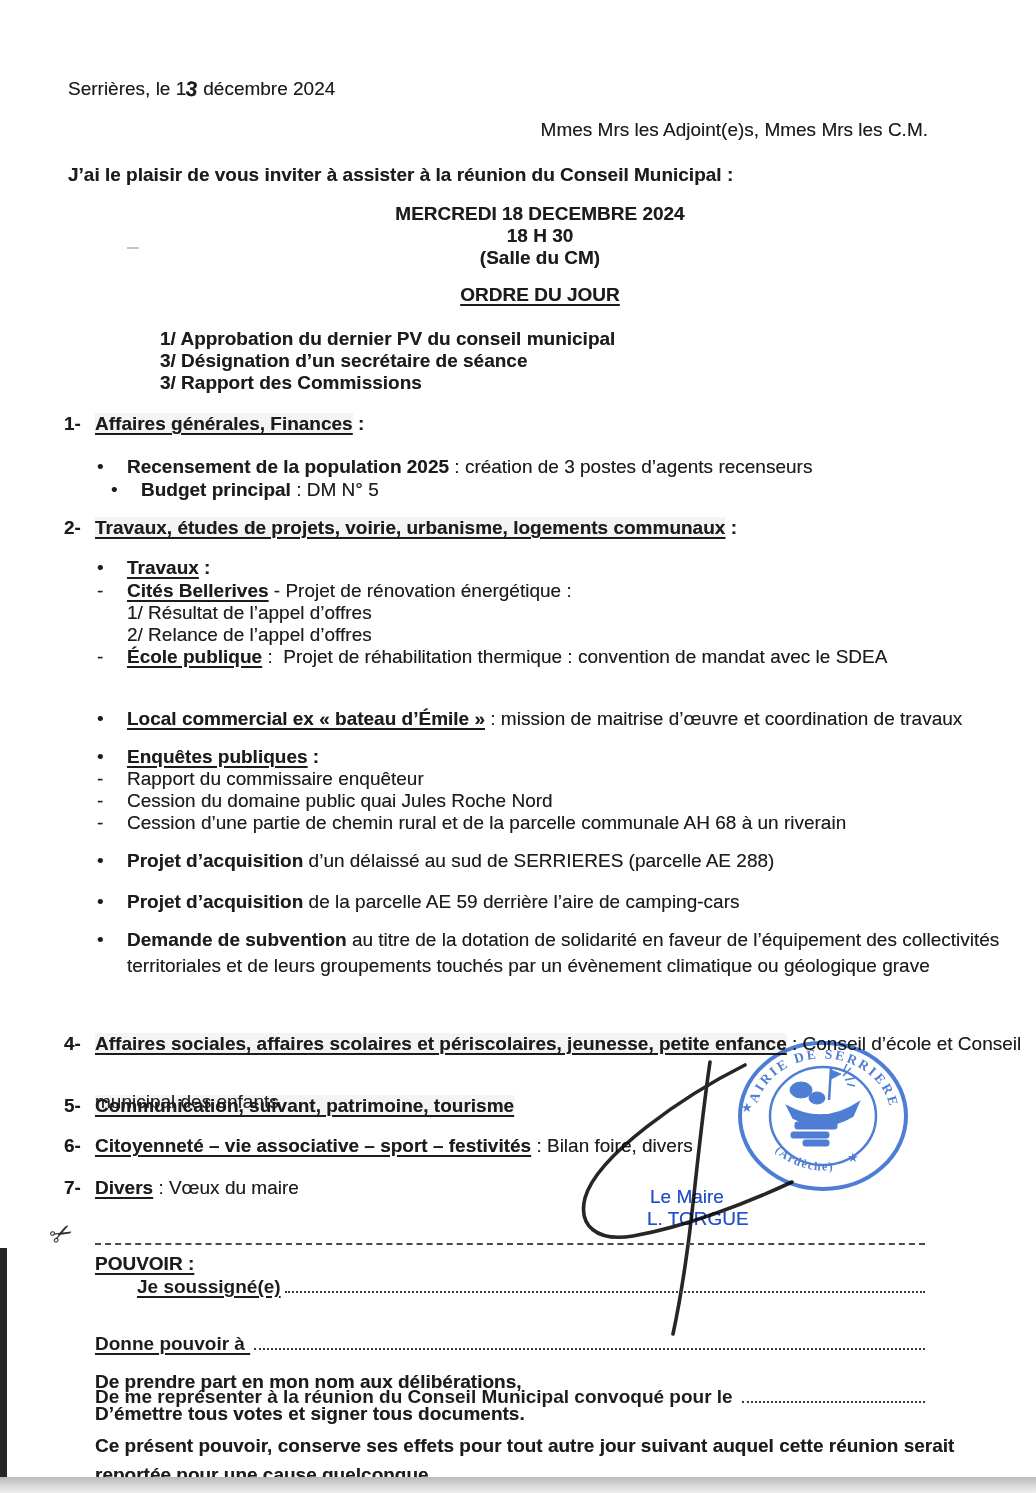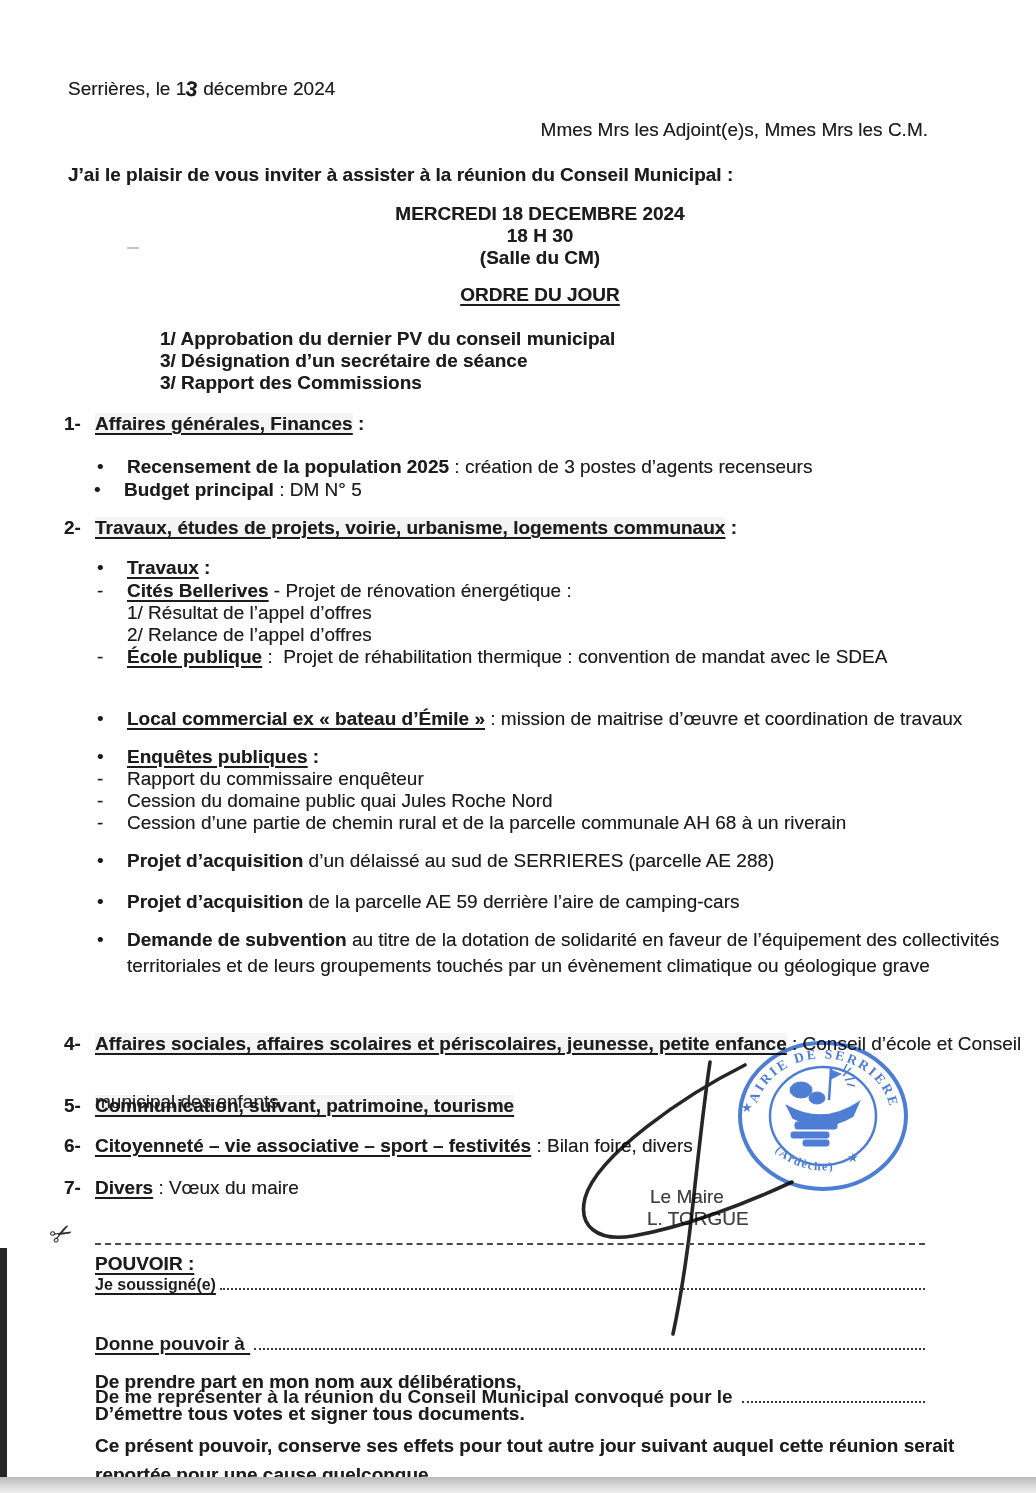--- a/index.html
+++ b/index.html
@@ -17,21 +17,21 @@
   .dots{flex:1;border-bottom:2.5px dotted #3a3a3a;margin-bottom:3px;margin-left:4px;}
   .cutline{position:absolute;left:95px;right:111px;top:1243px;border-top:2px dashed #4a4a4a;height:0;}
   .scissors{position:absolute;left:50px;top:1218px;font-family:"DejaVu Sans",sans-serif;
             font-size:27px;color:#333;transform:rotate(-28deg);}
   .smudge{background:rgba(120,120,120,.08);}
   .artifact-dash{position:absolute;left:127px;top:247px;width:12px;height:2px;background:#c4c4c4;}
   .left-strip{position:absolute;left:0;top:1248px;width:7px;height:245px;background:#262626;}
   .bottom-band{position:absolute;left:0;top:1477px;width:100%;height:16px;
                background:linear-gradient(#b9b9b9,#d9d9d9 55%,#efefef);}
   .overlay{position:absolute;mix-blend-mode:multiply;}
-  .sig-text{position:absolute;font-size:19px;color:#404040;text-shadow:0 0 .5px rgba(0,0,0,.4);}
+  .sig-text{position:absolute;font-size:19px;color:#1d4ed8;text-shadow:0 0 .5px rgba(0,0,0,.4);}
 </style>
 </head>
 <body>
 
 <div id="page">
 
   <div class="line" style="left:68px;top:76px;"><span>Serrières, le 1</span><span class="hand">3</span><span> décembre 2024</span></div>
 
   <div class="line" style="right:108px;top:118px;text-align:right;">Mmes Mrs les Adjoint(e)s, Mmes Mrs les C.M.</div>
 
@@ -44,21 +44,21 @@
 
   <div class="line b center" style="top:283px;"><span class="u">ORDRE DU JOUR</span></div>
 
   <div class="line b" style="left:160px;top:327px;">1/ Approbation du dernier PV du conseil municipal</div>
   <div class="line b" style="left:160px;top:349px;">3/ Désignation d’un secrétaire de séance</div>
   <div class="line b" style="left:160px;top:371px;">3/ Rapport des Commissions</div>
 
   <div class="line" style="left:64px;top:412px;"><span class="numcol">1-</span><span class="b u smudge">Affaires générales, Finances</span><span class="b"> :</span></div>
 
   <div class="line" style="left:97px;top:455px;"><span class="marker">•</span><span class="b">Recensement de la population 2025</span><span> : création de 3 postes d’agents recenseurs</span></div>
-  <div class="line" style="left:94px;top:478px;"><span class="marker">•</span><span class="b">Budget principal</span><span> : DM N° 5</span></div>
+  <div class="line" style="left:111px;top:478px;"><span class="marker">•</span><span class="b">Budget principal</span><span> : DM N° 5</span></div>
 
   <div class="line" style="left:64px;top:516px;"><span class="numcol">2-</span><span class="b u smudge">Travaux, études de projets, voirie, urbanisme, logements communaux</span><span class="b"> :</span></div>
 
   <div class="line" style="left:97px;top:556px;"><span class="marker">•</span><span class="b u">Travaux</span><span class="b"> :</span></div>
   <div class="line" style="left:97px;top:579px;"><span class="marker">-</span><span class="b u">Cités Bellerives</span><span> - Projet de rénovation énergétique :</span></div>
   <div class="line" style="left:127px;top:601px;">1/ Résultat de l’appel d’offres</div>
   <div class="line" style="left:127px;top:623px;">2/ Relance de l’appel d’offres</div>
   <div class="line" style="left:97px;top:645px;"><span class="marker">-</span><span class="b u">École publique</span><span style="white-space:pre;"> :  Projet de réhabilitation thermique : convention de mandat avec le SDEA</span></div>
 
   <div class="line" style="left:97px;top:707px;"><span class="marker">•</span><span class="b u">Local commercial ex « bateau d’Émile »</span><span> : mission de maitrise d’œuvre et coordination de travaux</span></div>
@@ -128,21 +128,21 @@
       <path d="M 165,22 C 155,90 148,170 143,205 C 139,235 134,266 128,294"></path>
     </g>
   </svg>
 
   <div class="scissors">✂</div>
   <div class="cutline"></div>
 
   <div class="line b" style="left:95px;top:1252px;"><span class="u">POUVOIR :</span></div>
 
   <div class="dotline" style="top:1276px;">
-    <span class="b u" style="font-size:16px;">Je soussigné(e)</span>
+    <span class="b u" style="font-size:19px;margin-left:42px;">Je soussigné(e)</span>
     <span class="dots"></span>
   </div>
 
   <div class="dotline" style="top:1305px;">
     <span class="b u" style="font-size:19px;white-space:pre;margin-top:28px;">Donne pouvoir à </span>
     <span class="dots"></span>
   </div>
 
   <div class="dotline" style="top:1338px;">
     <span class="b" style="font-size:19px;white-space:pre;margin-top:48px;">De me représenter à la réunion du Conseil Municipal convoqué pour le </span>

